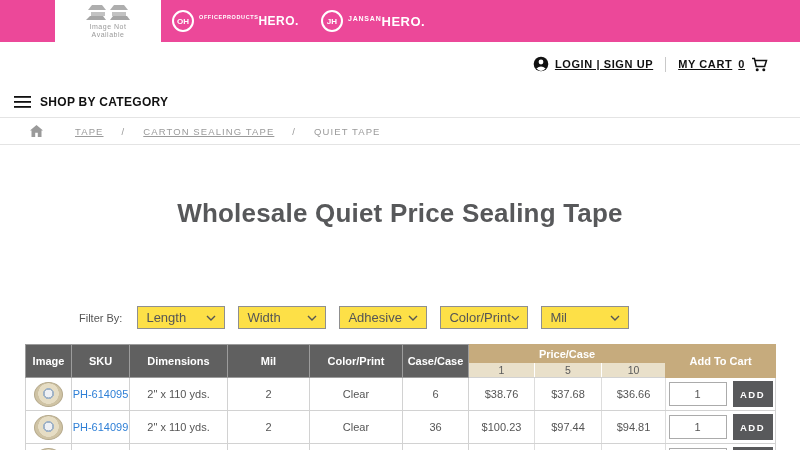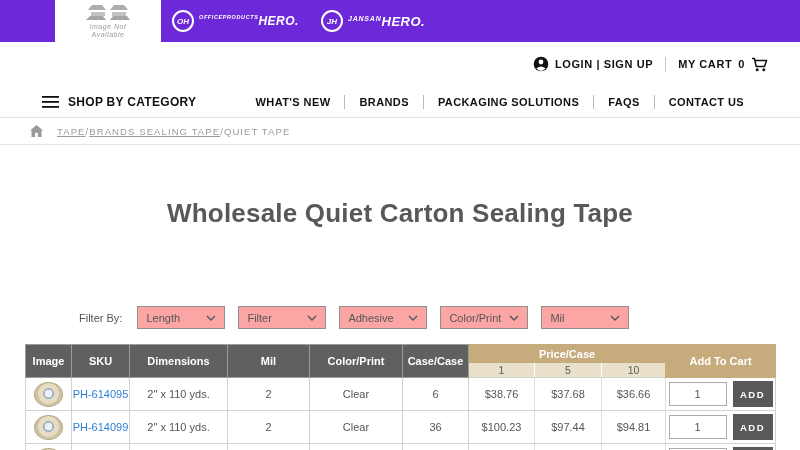--- a/index.html
+++ b/index.html
@@ -1,20 +1,20 @@
 <!DOCTYPE html>
 <html><head>
 <meta charset="utf-8">
 <style>
   * { margin:0; padding:0; box-sizing:border-box; }
   html,body { width:800px; height:450px; overflow:hidden; background:#fff;
     font-family:"Liberation Sans", sans-serif; color:#333; }
 
   
-  .topbar { position:relative; height:42px; background:#6d28d9;font-style:italic; }
+  .topbar { position:relative; height:42px; background:#ec4899; }
   .logo-box { position:absolute; left:55px; top:0; width:106px; height:42px;
     background:#fff; display:flex; flex-direction:column; align-items:center;
     justify-content:center; }
   .logo-box .ph-text { font-size:7px; color:#9a9a9a; text-align:center; line-height:8px; letter-spacing:.5px; }
   .brands { position:absolute; left:172px; top:0; height:42px; display:flex; align-items:center; gap:22px; }
   .brand { display:flex; align-items:center; gap:5px; color:#fff; }
   .brand-circle { width:22px; height:22px; border:2px solid #fff; border-radius:50%;
     display:flex; align-items:center; justify-content:center; font-size:8px; font-weight:bold; }
   .brand-text { display:flex; line-height:1; }
   .brand-text .t1 { font-size:5.5px; font-weight:bold; letter-spacing:.6px; }
@@ -26,51 +26,51 @@
   
   .search-row { position:relative; height:44px; }
   .search-box { position:absolute; left:218px; top:10px; width:297px; height:25px;
     border:1px solid #bdbdbd; display:flex; align-items:center; padding:0 8px; gap:7px; background:#fff; }
   .search-box input { border:none; outline:none; flex:1; font-size:11px;
     font-family:"Liberation Sans", sans-serif; color:#333; }
   .search-box input::placeholder { color:#9e9e9e; }
   .account { position:absolute; right:32px; top:0; height:44px; display:flex;
     align-items:center; gap:12px; font-size:11px; font-weight:bold;
     letter-spacing:.6px; color:#111; }
-  .account .grp { display:flex; align-items:center; gap:6px; cursor:pointer; }
+  .account .grp { display:flex; align-items:center; gap:6px; cursor:pointer;text-decoration:underline; }
   .vdiv { width:1px; height:15px; background:#c9c9c9; }
 
   
   .nav-row { height:31px; display:flex; align-items:center; justify-content:space-between;
-    padding:0 42px; }
+    padding:0 14px; }
   .shopcat { display:flex; align-items:center; gap:9px; font-size:12px; font-weight:bold;
     letter-spacing:.3px; color:#111; cursor:pointer; }
   .mainnav { display:flex; align-items:center; gap:0; }
   .mainnav .item { font-size:11px; font-weight:bold; letter-spacing:.4px; color:#111;
     padding:0 14px; cursor:pointer; white-space:nowrap; }
   .mainnav .sep { width:1px; height:14px; background:#bbb; }
 
   
   .breadcrumb { height:28px; border-top:1px solid #e4e4e4; border-bottom:1px solid #e4e4e4;
     display:flex; align-items:center; padding:0 30px; gap:10px;
     font-size:9.5px; letter-spacing:1.1px; color:#9a9a9a; }
-  .breadcrumb .crumbs { display:flex; align-items:center; gap:0; margin-left:4px; }
+  .breadcrumb .crumbs { display:flex; align-items:center; gap:18px; margin-left:22px; }
   .breadcrumb a { color:#9a9a9a; text-decoration:underline; cursor:pointer; }
   .breadcrumb .current { color:#9a9a9a; }
 
   
   .page-title { margin-top:53px; text-align:center; font-size:26px; font-weight:bold;
     color:#57585a; letter-spacing:.2px; }
 
   
   .filter-row { margin:77px 0 0 35px; display:flex; align-items:center; gap:13px; }
   .filter-label { font-size:11px; color:#555; margin-right:2px;padding-left:44px; }
-  .dropdown { width:88px; height:23px; border:1px solid #8f8f8f; background:#fca5a5;
+  .dropdown { width:88px; height:23px; border:1px solid #8f8f8f; background:#fde047;
     display:flex; align-items:center; justify-content:space-between;
-    padding:0 8px; font-size:11px; color:#555; cursor:pointer; }
+    padding:0 8px; font-size:13px; color:#555; cursor:pointer; }
 
   
   table.products { margin:15px 25px 0; width:750px; border-collapse:collapse;
     table-layout:fixed; font-size:11px; }
   table.products th, table.products td { text-align:center; vertical-align:middle; }
   th.dark { background:#606060; color:#fff; font-weight:bold; height:23px;
     border:1px solid #9c9c9c; font-size:11px; }
   th.tan { background:#c6ab7d; color:#fff; font-weight:bold; border:1px solid #c6ab7d; }
   th.tan-group { height:18px; }
   th.tier { background:#e9e0ca; color:#5a5a5a; font-weight:normal; height:15px;
@@ -148,58 +148,47 @@
 
 <div class="nav-row">
   <div class="shopcat">
     <svg width="17" height="12" viewBox="0 0 17 12">
       <rect x="0" y="0" width="17" height="1.8" fill="#111"></rect>
       <rect x="0" y="5" width="17" height="1.8" fill="#111"></rect>
       <rect x="0" y="10" width="17" height="1.8" fill="#111"></rect>
     </svg>
     <span>SHOP BY CATEGORY</span>
   </div>
-  <div class="mainnav">
-    <span class="item">WHAT'S NEW</span>
-    <span class="sep"></span>
-    <span class="item">BRANDS</span>
-    <span class="sep"></span>
-    <span class="item">PACKAGING SOLUTIONS</span>
-    <span class="sep"></span>
-    <span class="item">FAQS</span>
-    <span class="sep"></span>
-    <span class="item">CONTACT US</span>
-  </div>
 </div>
 
 <div class="breadcrumb">
   <svg width="13" height="12" viewBox="0 0 13 12">
     <polygon points="6.5,0 13,5.5 11.5,5.5 11.5,12 7.8,12 7.8,7.8 5.2,7.8 5.2,12 1.5,12 1.5,5.5 0,5.5" fill="#9a9a9a"></polygon>
   </svg>
   <span class="crumbs">
     <a>TAPE</a>
     <span>/</span>
-    <a>BRANDS SEALING TAPE</a>
+    <a>CARTON SEALING TAPE</a>
     <span>/</span>
     <span class="current">QUIET TAPE</span>
   </span>
 </div>
 
-<h1 class="page-title">Wholesale Quiet Carton Sealing Tape</h1>
+<h1 class="page-title">Wholesale Quiet Price Sealing Tape</h1>
 
 <div class="filter-row">
   <span class="filter-label">Filter By:</span>
   <div class="dropdown">
     <span>Length</span>
     <svg width="10" height="6" viewBox="0 0 10 6">
         <polyline points="1,1 5,5 9,1" fill="none" stroke="#555" stroke-width="1.4"></polyline>
       </svg>
   </div>
   <div class="dropdown">
-    <span>Filter</span>
+    <span>Width</span>
     <svg width="10" height="6" viewBox="0 0 10 6">
         <polyline points="1,1 5,5 9,1" fill="none" stroke="#555" stroke-width="1.4"></polyline>
       </svg>
   </div>
   <div class="dropdown">
     <span>Adhesive</span>
     <svg width="10" height="6" viewBox="0 0 10 6">
         <polyline points="1,1 5,5 9,1" fill="none" stroke="#555" stroke-width="1.4"></polyline>
       </svg>
   </div>

